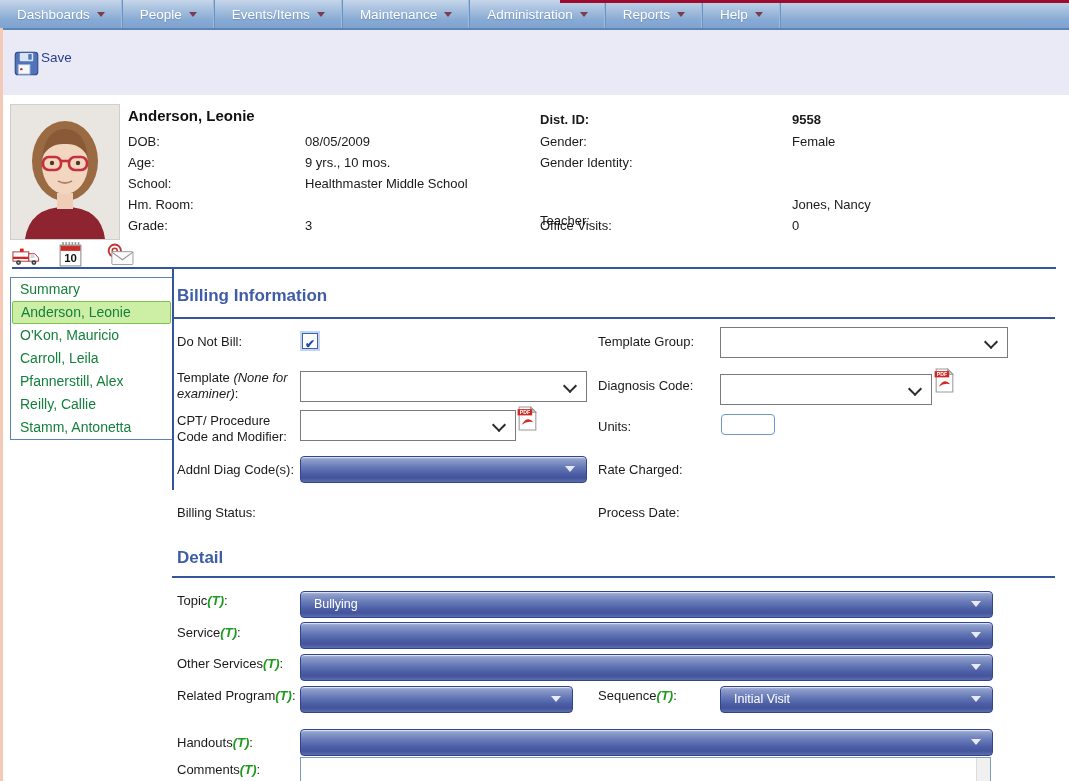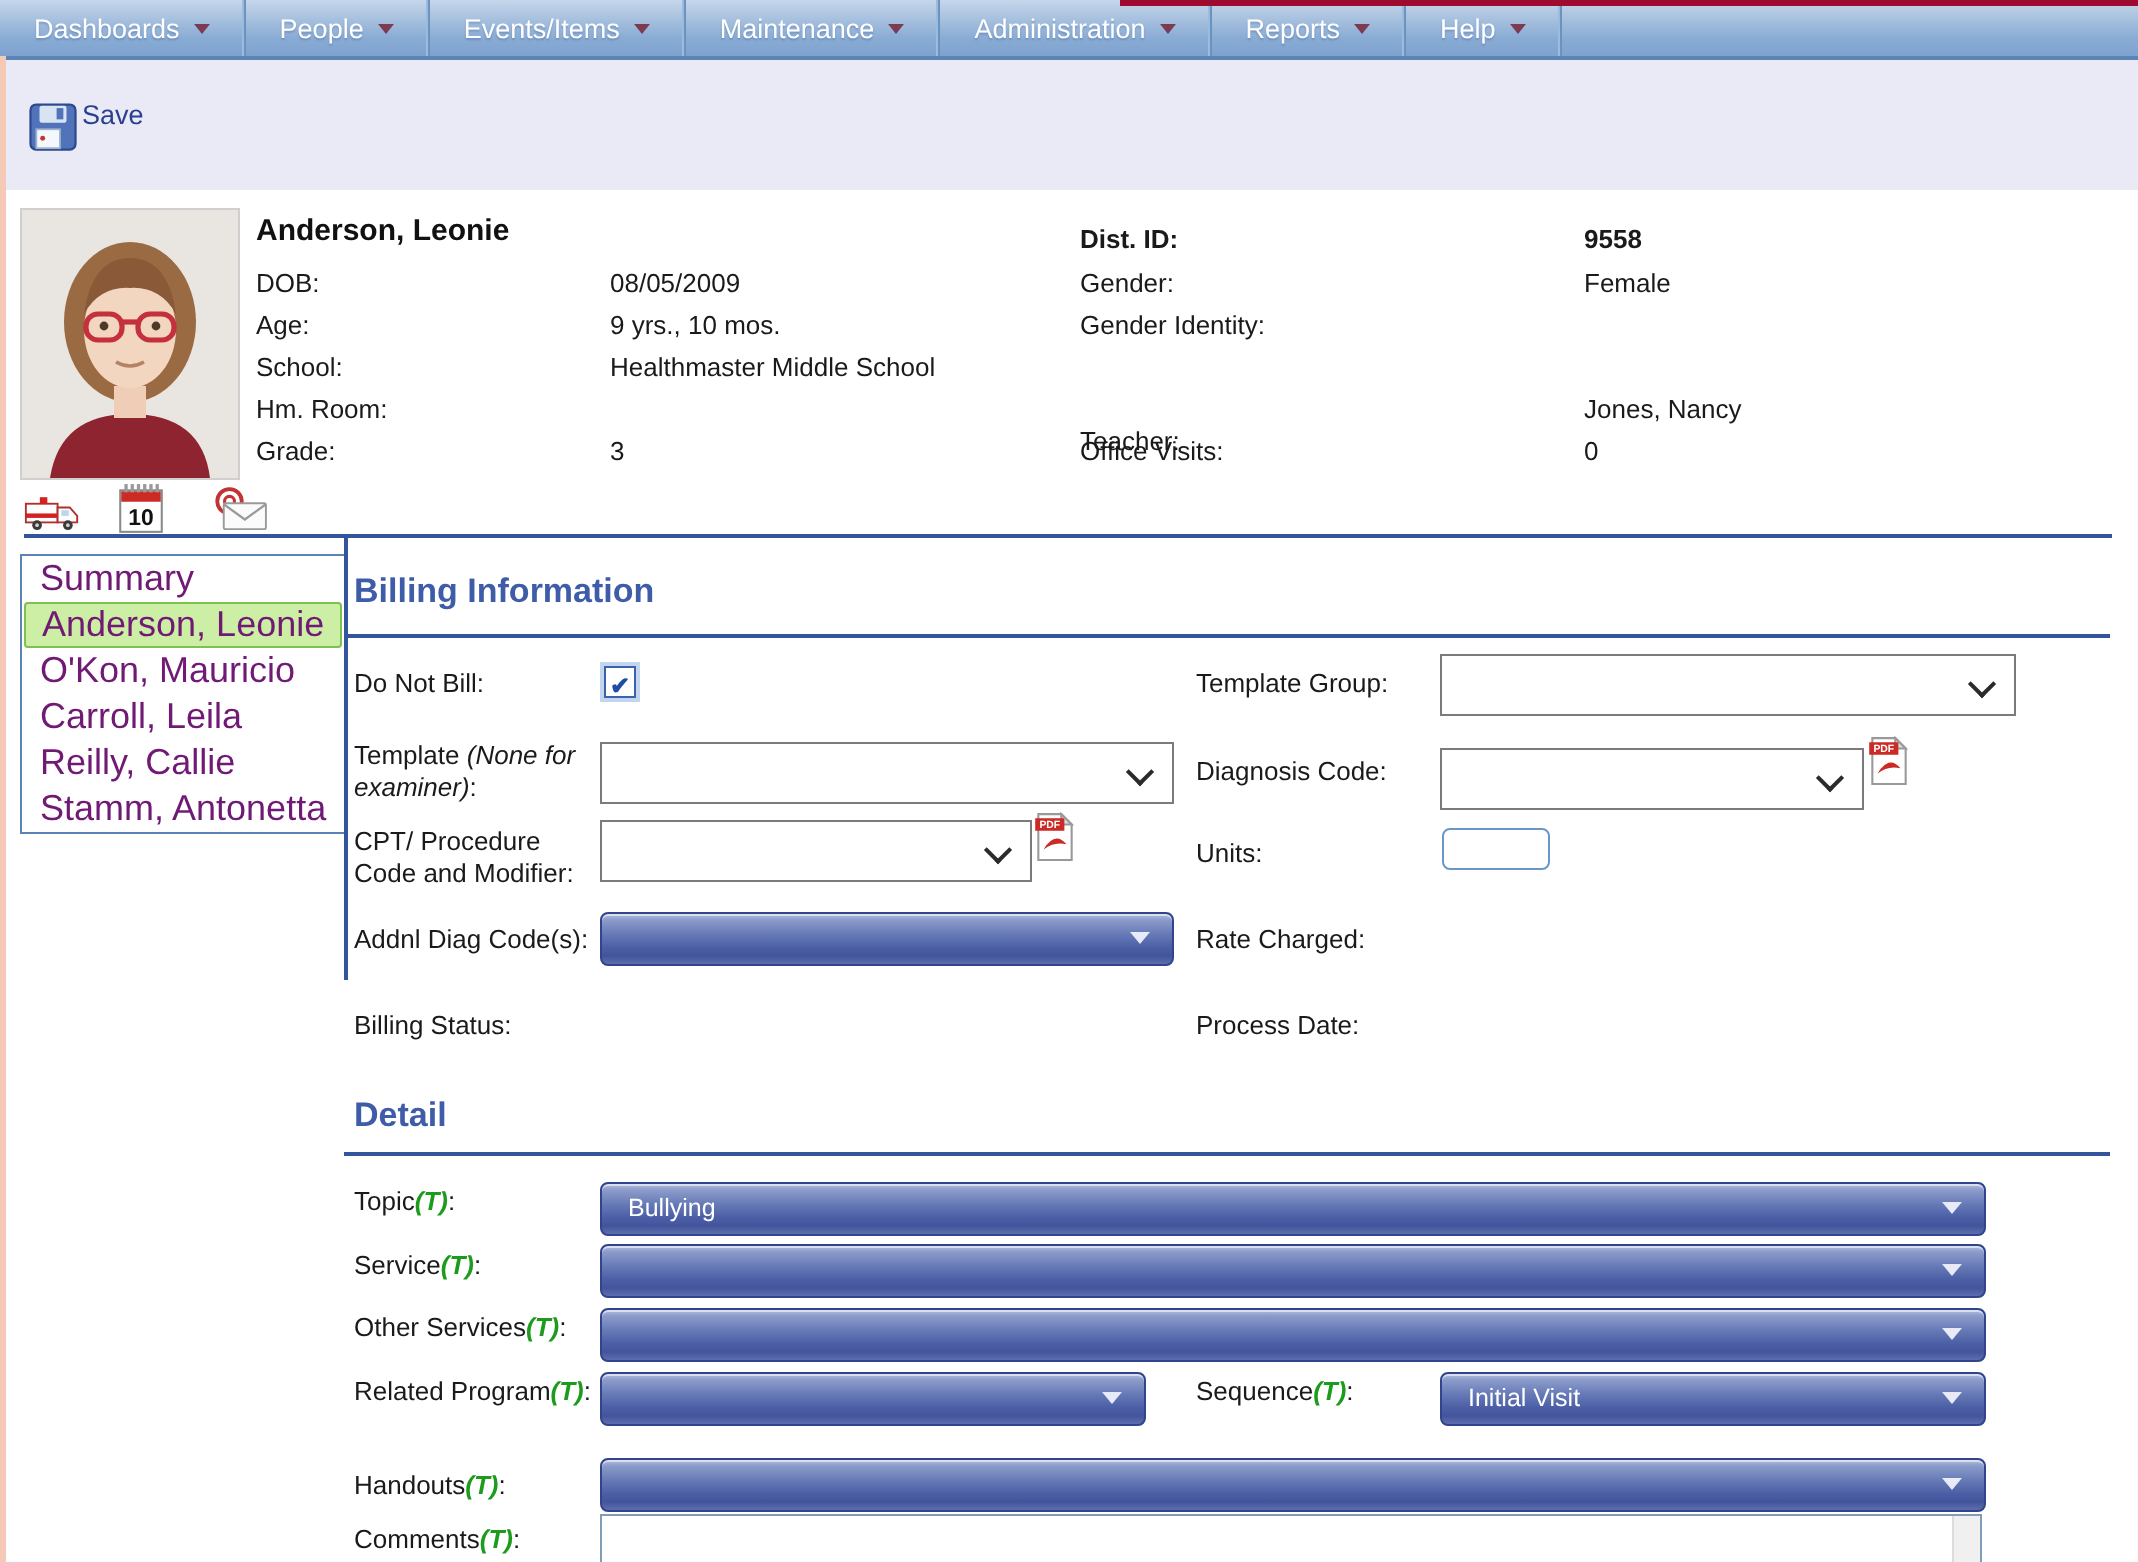--- a/index.html
+++ b/index.html
@@ -36,21 +36,21 @@
 
   
   .sidebar{position:absolute;left:10px;top:277px;width:161px;background:#fff;
        border:1px solid #5b84b5;}
   .sb-header{height:22px;line-height:22px;background:linear-gradient(180deg,#9ab9e0,#5d87c3);
        border-bottom:2px solid #2d4f8e;color:#fff;font-size:12.5px;padding-left:9px;position:relative;}
   .collapse-btn{position:absolute;right:4px;top:3px;width:17px;height:15px;border-radius:3px;
        background:linear-gradient(180deg,#eef5fc,#b9d2ec);border:1px solid #7fa3cf;cursor:pointer;}
   .chev-up{position:absolute;left:4px;top:6px;width:6px;height:6px;border-left:2px solid #2d4f8e;
        border-top:2px solid #2d4f8e;transform:rotate(45deg);}
-  .sb-item{height:23px;line-height:23px;padding-left:9px;font-size:18px;color:#701a75;cursor:pointer;}
+  .sb-item{height:23px;line-height:23px;padding-left:9px;font-size:14px;color:#15803d;cursor:pointer;}
   .sb-item.selected{background:#ccefa5;border:1px solid #7cc24e;border-radius:2px;
        height:21px;line-height:21px;margin:0 1px;padding-left:8px;}
   .vline{position:absolute;left:172px;top:269px;width:2px;height:221px;background:#34549c;}
 
   
   .sec-title{position:absolute;font-size:17px;font-weight:bold;color:#3f5ca8;}
   .sec-line{position:absolute;left:172px;width:883px;height:2px;background:#34549c;}
   .wrapped{white-space:normal;width:120px;line-height:16px;}
   .note{font-style:italic;}
   .t{color:#1d9b1d;font-weight:bold;font-style:italic;}
@@ -212,20 +212,21 @@
     </svg>
   </div>
 
   <div class="hdr-divider"></div>
 
   <aside class="sidebar">
     <div class="sb-item">Summary</div>
     <div class="sb-item selected">Anderson, Leonie</div>
     <div class="sb-item">O'Kon, Mauricio</div>
     <div class="sb-item">Carroll, Leila</div>
+    <div class="sb-item">Pfannerstill, Alex</div>
     <div class="sb-item">Reilly, Callie</div>
     <div class="sb-item">Stamm, Antonetta</div>
   </aside>
   <div class="vline"></div>
 
   <div class="sec-title" style="left:177px;top:286px">Billing Information</div>
   <div class="sec-line" style="top:317px"></div>
 
   <span class="lbl" style="left:177px;top:333px">Do Not Bill:</span>
   <div class="cb" style="left:302px;top:333px">

